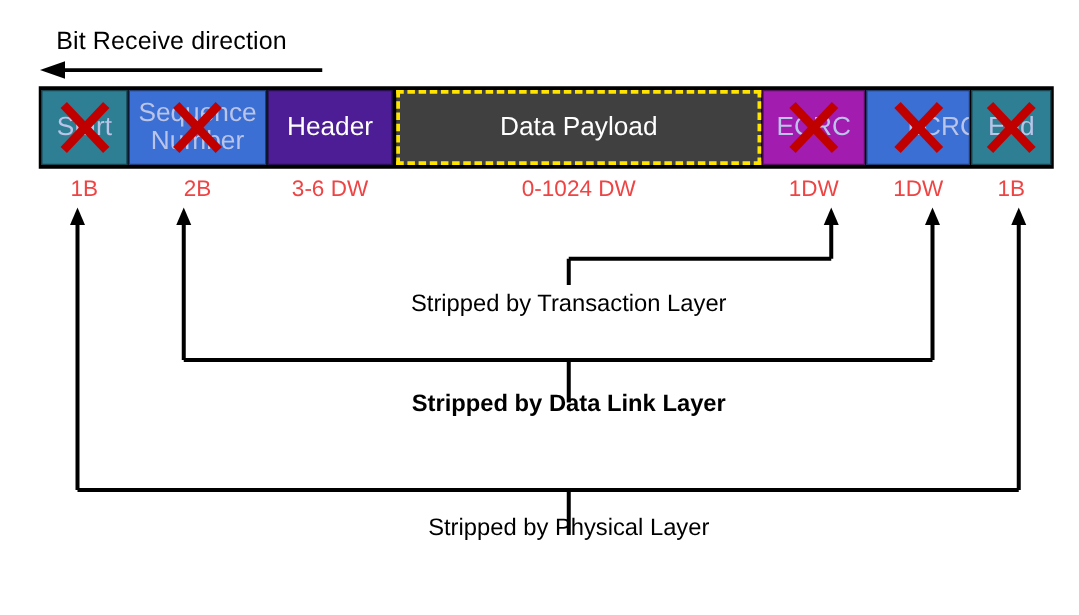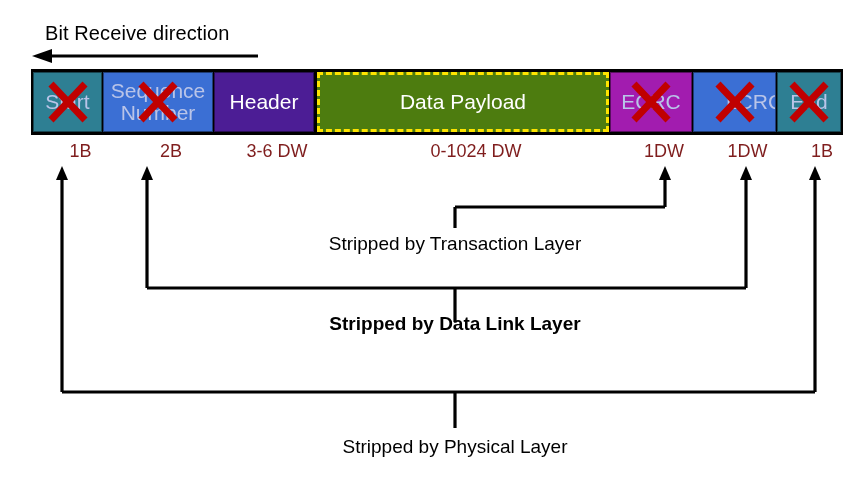--- a/index.html
+++ b/index.html
@@ -75,24 +75,23 @@
     width: 46px;
     height: 46px;
     pointer-events: none;
   }
 
   
   .sizelbl {
     position: absolute;
     top: 141px;
     font-size: 18px;
-    color: #7f1d1d;
+    color: #ef4444;
     transform: translateX(-50%);
     white-space: nowrap;
-    margin-left: 13px;
   }
 
   
   #brackets {
     position: absolute;
     left: 0;
     top: 0;
     width: 863px;
     height: 492px;
   }
@@ -130,21 +129,21 @@
         <span class="lbl" style="color: rgb(185, 196, 232);">Sequence
 Number</span>
         <svg class="xmark" viewBox="0 0 46 46">
           <line x1="6" y1="5" x2="40" y2="41" stroke="#c00000" stroke-width="7"></line>
           <line x1="40" y1="5" x2="6" y2="41" stroke="#c00000" stroke-width="7"></line>
         </svg>
       </div>
       <div class="blk kept" style="left: 183px; width: 100px; background: #4c1d95; border: 1px solid rgba(0, 0, 0, 0.45);">
         <span class="lbl" style="color: rgb(255, 255, 255);">Header</span>
       </div>
-      <div class="blk kept" style="left: 286px; width: 292px; background: #4d7c0f; border: 3px dashed rgb(255, 228, 0);">
+      <div class="blk kept" style="left: 286px; width: 292px; background: #404040; border: 3px dashed rgb(255, 228, 0);">
         <span class="lbl" style="color: rgb(255, 255, 255);">Data Payload</span>
       </div>
       <div class="blk faded" style="left: 579px; width: 82px; background: #a21caf; border: 1px solid rgba(0, 0, 0, 0.45);">
         <span class="lbl" style="color: rgb(185, 196, 232);">ECRC</span>
         <svg class="xmark" viewBox="0 0 46 46">
           <line x1="6" y1="5" x2="40" y2="41" stroke="#c00000" stroke-width="7"></line>
           <line x1="40" y1="5" x2="6" y2="41" stroke="#c00000" stroke-width="7"></line>
         </svg>
       </div>
       <div class="blk faded" style="left: 662px; width: 83px; background: rgb(59, 111, 212); border: 1px solid rgba(0, 0, 0, 0.45); padding-left: 40px;">
@@ -177,21 +176,21 @@
       <polygon points="56,180 68,180 62,166" fill="#000000"></polygon>
       <line x1="62" y1="179" x2="62" y2="392" stroke="#000000" stroke-width="3.2"></line>
       <polygon points="809,180 821,180 815,166" fill="#000000"></polygon>
       <line x1="815" y1="179" x2="815" y2="392" stroke="#000000" stroke-width="3.2"></line>
       <line x1="62" y1="392" x2="815" y2="392" stroke="#000000" stroke-width="3.2"></line>
       <line x1="455" y1="392" x2="455" y2="428" stroke="#000000" stroke-width="3.2"></line>
     </svg>
 
   <div class="caption" style="left:455px; top:233px;">Stripped by Transaction Layer</div>
   <div class="caption" style="left:455px; top:313px;font-weight:bold;">Stripped by Data Link Layer</div>
-  <div class="caption" style="left:455px; top:436px;">Stripped by Physical Layer</div>
+  <div class="caption" style="left:455px; top:412px;">Stripped by Physical Layer</div>
 
 <div class="sizelbl" style="left: 67.5px;">1B</div>
     <div class="sizelbl" style="left: 158px;">2B</div>
     <div class="sizelbl" style="left: 264px;">3-6 DW</div>
     <div class="sizelbl" style="left: 463px;">0-1024 DW</div>
     <div class="sizelbl" style="left: 651px;">1DW</div>
     <div class="sizelbl" style="left: 734.5px;">1DW</div>
     <div class="sizelbl" style="left: 809px;">1B</div>
   </div>
 

